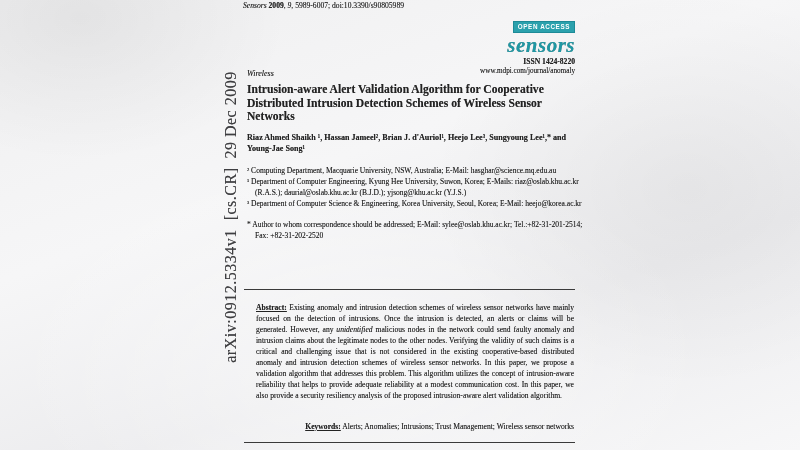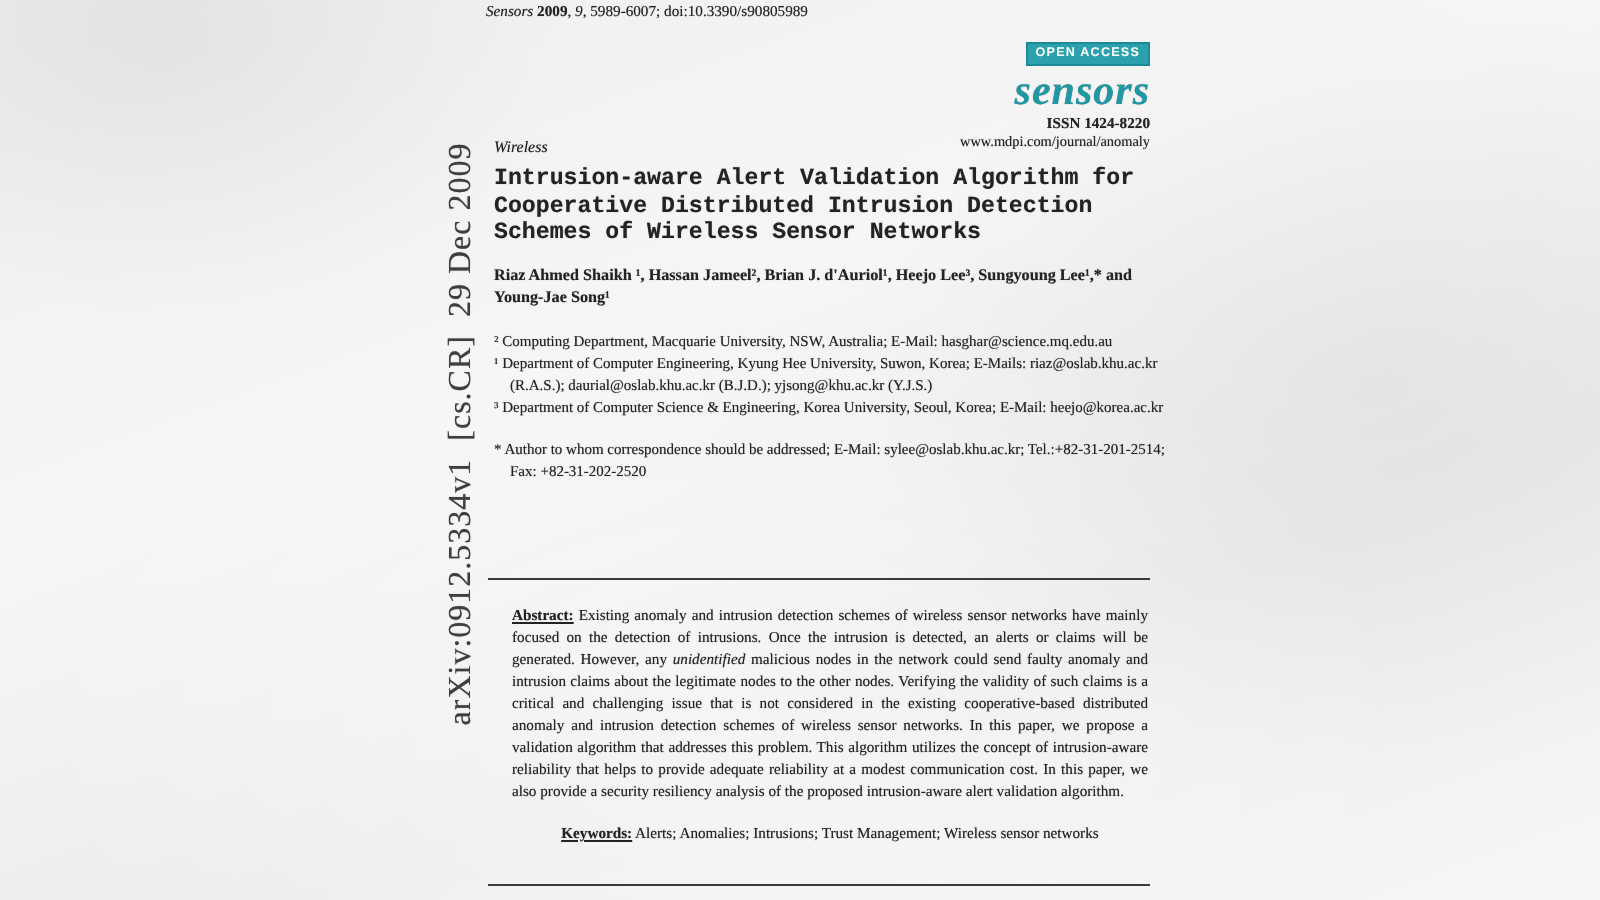--- a/index.html
+++ b/index.html
@@ -30,33 +30,33 @@
   .badge{
     display:inline-block;background:#2ba1ad;border:1px solid #1d8a97;color:#ffffff;
     font-family:"Liberation Sans","DejaVu Sans",sans-serif;
     font-size:6.3px;font-weight:bold;letter-spacing:0.6px;padding:1px 4px;line-height:1.2;
   }
   .logo{font-style:italic;font-weight:bold;font-size:21px;line-height:1.05;color:#1f98a4;letter-spacing:0.5px;margin-top:1px;}
   .issn{font-size:7.6px;font-weight:bold;margin-top:1px;}
   .site{font-size:7.2px;margin-top:1px;}
   
   .article-type{position:absolute;left:247px;top:69px;font-style:italic;font-size:8px;}
-  .paper-title{position:absolute;left:247px;top:83px;width:336px;font-weight:bold;font-size:11.6px;line-height:13.6px;font-family:Liberation Mono, monospace;}
+  .paper-title{position:absolute;left:247px;top:83px;width:336px;font-weight:bold;font-size:11.6px;line-height:13.6px;}
   .authors{position:absolute;left:247px;top:132px;width:336px;font-weight:bold;font-size:8.1px;line-height:11px;}
   .front-block{position:absolute;left:247px;top:166px;width:340px;font-size:7.5px;line-height:10.9px;}
   .aff{padding-left:8px;text-indent:-8px;}
   .correspondence{padding-left:8px;text-indent:-8px;margin-top:10px;}
   .history{margin-top:6px;font-style:italic;}
   .rule{position:absolute;left:244px;width:331px;height:1px;background:#3a3a3a;}
   .rule-1{top:289px;}
   .rule-2{top:442px;}
   .abstract-block{position:absolute;left:256px;top:302px;width:318px;font-size:7.6px;line-height:11px;text-align:justify;}
   .abstract-block .lbl,.kw .lbl{font-weight:bold;text-decoration:underline;}
   .abstract-block .em{font-style:italic;}
-  .kw{margin-top:10px;text-align:center;}
+  .kw{margin-top:20px;text-align:right;}
 </style>
 </head>
 <body>
 
 <div class="stage">
 
   <div class="arxiv-stamp soft">arXiv:0912.5334v1  [cs.CR]  29 Dec 2009</div>
 
   <div class="journal-line soft">
     <span class="it">Sensors</span>

